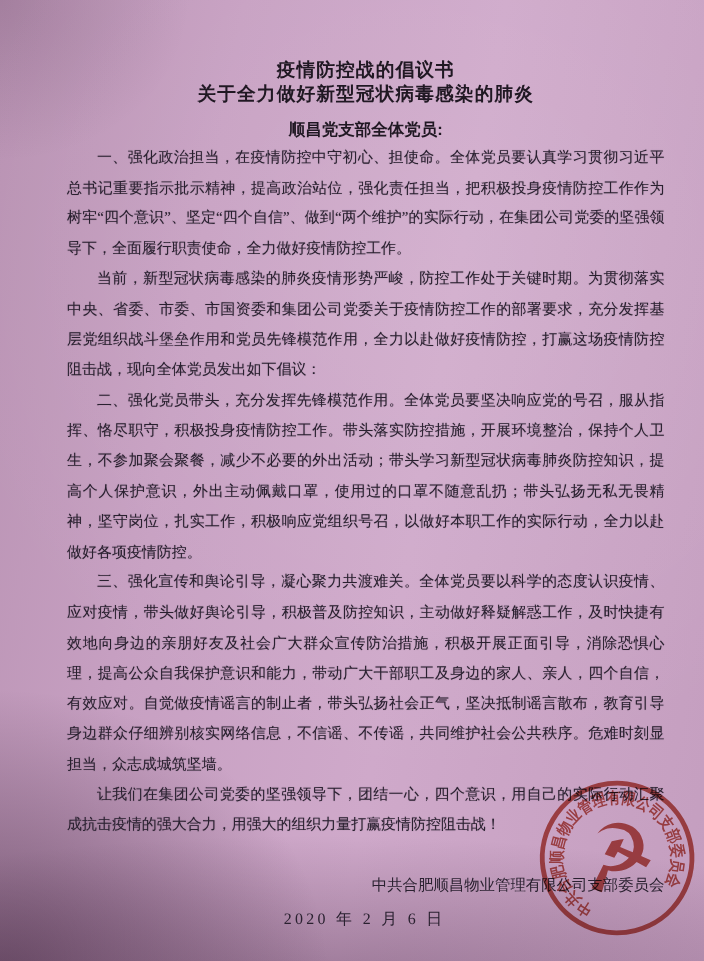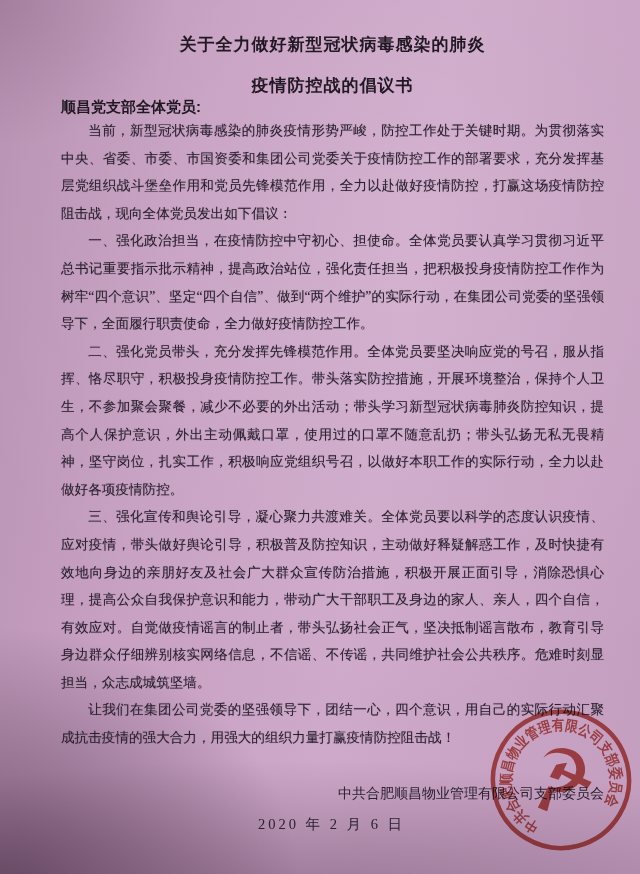--- a/index.html
+++ b/index.html
@@ -26,26 +26,27 @@
     font-family:"Liberation Sans","DejaVu Sans",sans-serif;
     font-weight:700;
     font-size:17px;
     line-height:22px;
     letter-spacing:1px;
     text-align:center;
     color:#201823;
   }
   .title.second{margin-top:19px;}
   .salutation{
-    margin:0 0 0 0;
+    margin:12px 0 0 0;
     font-family:"Liberation Sans","DejaVu Sans",sans-serif;
     font-weight:700;
     font-size:15px;
     line-height:20px;
     color:#201823;
+    text-align:center;
   }
   .body-text{
     margin:0;
     font-size:13.6px;
     line-height:27.6px;
     text-align:justify;
     text-justify:inter-ideograph;
     text-indent:2em;
     color:#2a2130;
     text-shadow:0 0 1px rgba(42,33,48,0.35);
@@ -78,27 +79,27 @@
   .seal text{
     font-family:"Liberation Sans","DejaVu Sans",sans-serif;
   }
 </style>
 </head>
 <body>
 
 <div class="page">
 
   <div class="doc">
+    <h1 class="title second">疫情防控战的倡议书</h1>
     <h1 class="title">关于全力做好新型冠状病毒感染的肺炎</h1>
-    <h1 class="title second">疫情防控战的倡议书</h1>
 
     <p class="salutation">顺昌党支部全体党员:</p>
 
+    <p class="body-text">一、强化政治担当，在疫情防控中守初心、担使命。全体党员要认真学习贯彻习近平总书记重要指示批示精神，提高政治站位，强化责任担当，把积极投身疫情防控工作作为树牢“四个意识”、坚定“四个自信”、做到“两个维护”的实际行动，在集团公司党委的坚强领导下，全面履行职责使命，全力做好疫情防控工作。</p>
     <p class="body-text">当前，新型冠状病毒感染的肺炎疫情形势严峻，防控工作处于关键时期。为贯彻落实中央、省委、市委、市国资委和集团公司党委关于疫情防控工作的部署要求，充分发挥基层党组织战斗堡垒作用和党员先锋模范作用，全力以赴做好疫情防控，打赢这场疫情防控阻击战，现向全体党员发出如下倡议：</p>
-    <p class="body-text">一、强化政治担当，在疫情防控中守初心、担使命。全体党员要认真学习贯彻习近平总书记重要指示批示精神，提高政治站位，强化责任担当，把积极投身疫情防控工作作为树牢“四个意识”、坚定“四个自信”、做到“两个维护”的实际行动，在集团公司党委的坚强领导下，全面履行职责使命，全力做好疫情防控工作。</p>
     <p class="body-text">二、强化党员带头，充分发挥先锋模范作用。全体党员要坚决响应党的号召，服从指挥、恪尽职守，积极投身疫情防控工作。带头落实防控措施，开展环境整治，保持个人卫生，不参加聚会聚餐，减少不必要的外出活动；带头学习新型冠状病毒肺炎防控知识，提高个人保护意识，外出主动佩戴口罩，使用过的口罩不随意乱扔；带头弘扬无私无畏精神，坚守岗位，扎实工作，积极响应党组织号召，以做好本职工作的实际行动，全力以赴做好各项疫情防控。</p>
     <p class="body-text">三、强化宣传和舆论引导，凝心聚力共渡难关。全体党员要以科学的态度认识疫情、应对疫情，带头做好舆论引导，积极普及防控知识，主动做好释疑解惑工作，及时快捷有效地向身边的亲朋好友及社会广大群众宣传防治措施，积极开展正面引导，消除恐惧心理，提高公众自我保护意识和能力，带动广大干部职工及身边的家人、亲人，四个自信，有效应对。自觉做疫情谣言的制止者，带头弘扬社会正气，坚决抵制谣言散布，教育引导身边群众仔细辨别核实网络信息，不信谣、不传谣，共同维护社会公共秩序。危难时刻显担当，众志成城筑坚墙。</p>
     <p class="body-text">让我们在集团公司党委的坚强领导下，团结一心，四个意识，用自己的实际行动汇聚成抗击疫情的强大合力，用强大的组织力量打赢疫情防控阻击战！</p>
 
     <p class="signature">中共合肥顺昌物业管理有限公司支部委员会</p>
     <p class="dateline">2020 年 2 月 6 日</p>
   </div>
 
   <svg class="seal" viewBox="0 0 156 156" xmlns="http://www.w3.org/2000/svg" aria-hidden="true">
     <g transform="rotate(-14 78 78)" fill="none">

